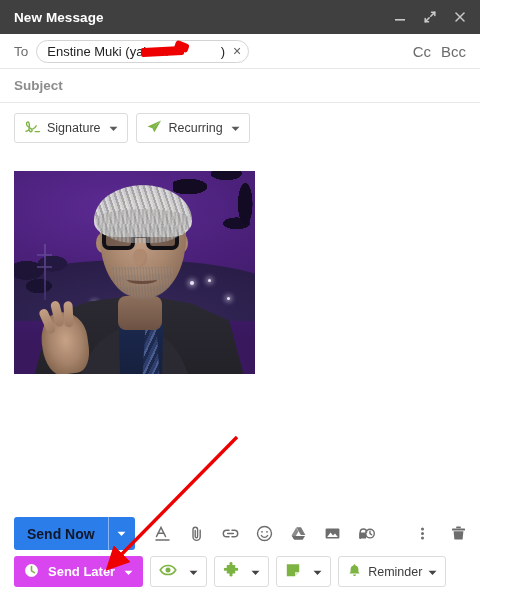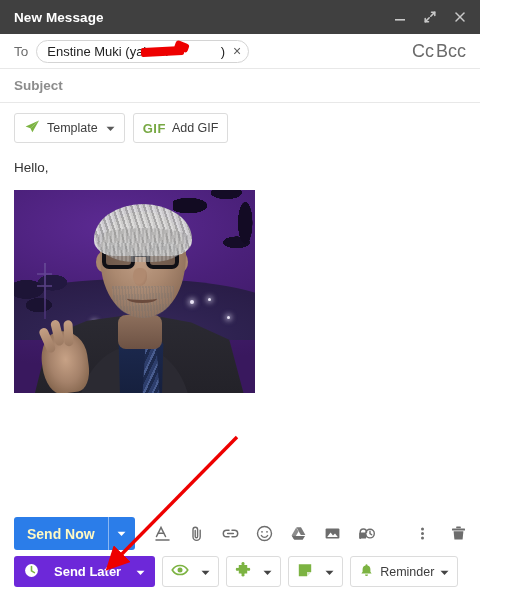--- a/index.html
+++ b/index.html
@@ -107,24 +107,24 @@
   }
   .chip-close {
     margin-left: 8px;
     font-size: 14px;
     color: #5a5a5a;
     line-height: 1;
     cursor: pointer;
   }
   .ccbcc {
     margin-left: auto;
-    font-size: 18px;
+    font-size: 15px;
     color: #6b6b6b;
     display: flex;
-    gap: 2px;
+    gap: 10px;
   }
   .ccbcc span { cursor: pointer; }
 
   
   .subject-row {
     height: 33px;
     display: flex;
     align-items: center;
     padding: 0 14px;
     border-bottom: 1px solid #e8e8e8;
@@ -381,21 +381,21 @@
   .send-now {
     display: inline-flex;
     align-items: stretch;
     height: 33px;
     border-radius: 3px;
     overflow: hidden;
     cursor: pointer;
   }
   .send-now-main {
     background: #2b7de9;
-    color: #fef9c3;
+    color: #0f172a;
     font-size: 14px;
     font-weight: bold;
     display: flex;
     align-items: center;
     padding: 0 13px;
   }
   .send-now-caret {
     background: #2b7de9;
     width: 26px;
     display: flex;
@@ -422,22 +422,22 @@
   }
   .plugin-row {
     display: flex;
     align-items: center;
     gap: 7px;
     padding: 0 0 8px 14px;
   }
   .send-later {
     display: inline-flex;
     align-items: center;
-    gap: 15px;
-    background: #6d28d9;
+    gap: 9px;
+    background: #d946ef;
     color: #ffffff;
     height: 31px;
     border-radius: 3px;
     padding: 0 10px;
     font-size: 13px;
     font-weight: bold;
     cursor: pointer;
   }
   .pl-btn {
     display: inline-flex;
@@ -506,46 +506,56 @@
       <span>Bcc</span>
     </span>
   </div>
 
   <div class="subject-row">
     <span class="subject-placeholder">Subject</span>
   </div>
 
   <div class="feature-toolbar">
 
+    <div class="feat-btn">
+      <span>
+        <svg width="17" height="15" viewBox="0 0 17 15" fill="none" stroke="#7cb342" stroke-width="1.4" stroke-linecap="round">
+          <path d="M2 12.2c2.6 0 3.4-2 3.4-5.2 0-2.4-.5-4-1.6-4-.9 0-1.3 1-1.3 2 0 1.6 1.2 2.6 2.6 3.4 1.5.9 3 1.6 3 3 0 .8-.6 1.3-1.3 1.3-.8 0-1.2-.6-1.2-1.2"></path>
+          <path d="M8.6 10.1c1.6-.6 3-1.9 3.6-3.3"></path>
+          <path d="M11.2 12.6h4.3"></path>
+        </svg>
+      </span>
+      <span>Signature</span>
+      <span class="caret">
+        <svg width="9" height="6" viewBox="0 0 9 6">
+            <path d="M0.5 0.8 L4.5 5 L8.5 0.8 Z" fill="#5a5a5a"></path>
+          </svg>
+      </span>
+    </div>
 
 
     <div class="feat-btn">
       <span>
         <svg width="17" height="15" viewBox="0 0 17 15">
           <path d="M15 1.5 L1.6 7.6 L6.4 9.2 L15 1.5 Z" fill="#7cb342"></path>
           <path d="M6.4 9.2 L15 1.5 L8.4 13.2 L6.4 9.2 Z" fill="#7cb342"></path>
         </svg>
       </span>
-      <span>Template</span>
+      <span>Recurring</span>
       <span class="caret">
         <svg width="9" height="6" viewBox="0 0 9 6">
             <path d="M0.5 0.8 L4.5 5 L8.5 0.8 Z" fill="#5a5a5a"></path>
           </svg>
       </span>
     </div>
 
-    <div class="feat-btn">
-      <span class="gif-mark">GIF</span>
-      <span>Add GIF</span>
-    </div>
 
   </div>
 
   <div class="body-area">
-    <div class="body-line">Hello,</div>
 
     <div class="gif-embed">
       <div class="g-sky"></div>
       <div class="g-hill"></div>
       <div class="g-palm"></div>
       <div class="g-tree-l"></div>
       <div class="g-pole"></div>
       <div class="g-bokeh" style="left:79px;top:131px;width:3px;height:3px;"></div>
       <div class="g-bokeh" style="left:176px;top:110px;width:4px;height:4px;"></div>
       <div class="g-bokeh" style="left:194px;top:108px;width:3px;height:3px;"></div>

